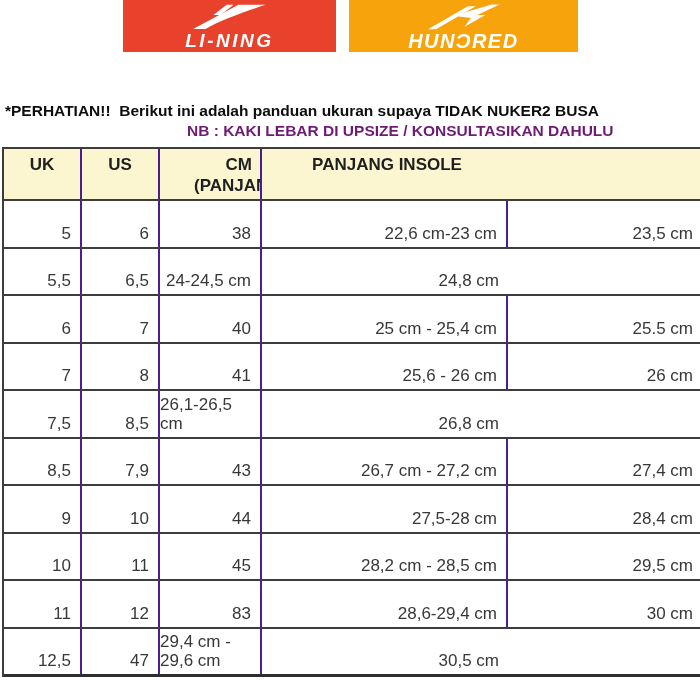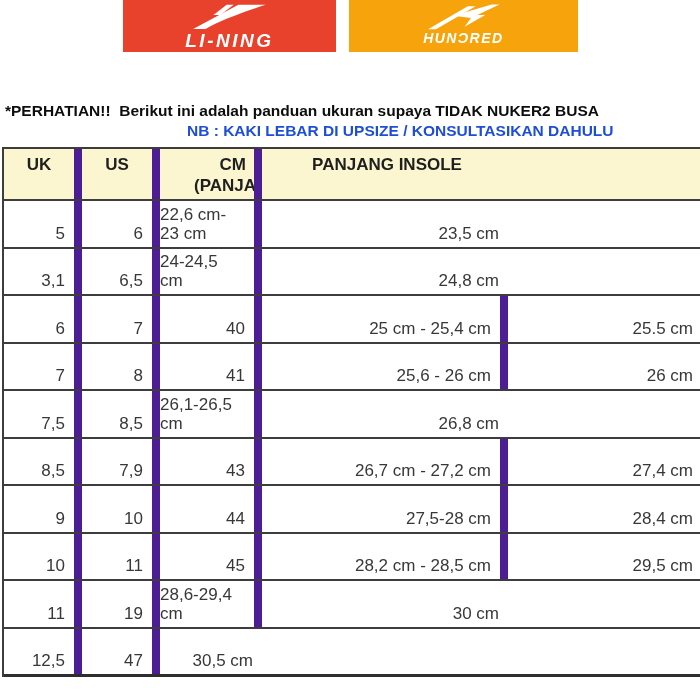--- a/index.html
+++ b/index.html
@@ -8,38 +8,38 @@
   .page{position:relative;width:700px;height:700px;background:#fff;}
 
   
   .banner-row{position:absolute;left:123px;top:0;width:455px;height:52px;display:flex;gap:13px;}
   .banner{height:52px;display:flex;flex-direction:column;align-items:center;justify-content:flex-start;}
   .banner.lining{width:219px;}
   .banner.hundred{width:236px;}
   .logo-svg{display:block;margin-top:3px;}
   .wordmark{color:#fff;font-weight:bold;font-style:italic;line-height:1;}
   .wordmark.lining{font-size:19px;letter-spacing:2.5px;margin-top:1px;}
-  .wordmark.hundred{font-size:14px;letter-spacing:1.5px;margin-top:1px;}
+  .wordmark.hundred{font-size:20px;letter-spacing:1.5px;margin-top:1px;}
 
   
   .notice{position:absolute;left:5px;top:58px;width:695px;color:#0d0d0d;
           font-weight:bold;font-size:15.5px;line-height:21px;white-space:pre;}
   .nb{position:absolute;left:187px;top:121px;color:#de1b1b;font-weight:bold;
       font-size:15.5px;line-height:20px;white-space:pre;}
 
   
   .size-table{position:absolute;left:2px;top:147px;width:698px;
               border-left:2px solid #3d3d3d;border-top:2px solid #3d3d3d;
               color:#383838;}
   .tr{display:grid;grid-template-columns:78px 78px 102px 246px 1fr;
       border-bottom:2px solid #3d3d3d;}
   .thead .tr{background:#fcf6d0;height:50px;color:#1f1f1f;font-weight:bold;font-size:17px;}
   .tbody .tr{height:45.5px;background:#fff;font-size:17px;}
   .tbody .tr:last-child{border-bottom:3px solid #2e2e2e;}
-  .th,.td{border-right:8px solid #4c1d95;overflow:hidden;}
+  .th,.td{border-right:2px solid #4c1d95;overflow:hidden;}
   .th.c4,.td.c4{border-right:none;}
   .th{padding-top:5px;line-height:21px;}
   .th.c0,.th.c1,.th.c2,.th.c4{text-align:center;}
   .th.c3{text-align:right;padding-right:8px;padding-left:34px;}
   .th.c4{padding-left:4px;}
   .td{display:flex;align-items:flex-end;justify-content:flex-end;
       padding:0 9px 4px 0;line-height:19px;}
 </style>
 </head>
 <body>
@@ -61,40 +61,41 @@
       </svg>
       <div class="wordmark hundred">HUNƆRED</div>
     </div>
   </div>
 
   <div class="notice">
     <div>*PERHATIAN!!  Berikut ini adalah panduan ukuran supaya TIDAK NUKER2 BUSA</div>
     <div>Diukur dahulu sepatu yang biasanya dipakai Panjang telapak kaki dan</div>
     <div>PANJANG INSOLE ( BUSA DALEM SEPATU ) /</div>
   </div>
-  <div class="nb" style="color: #1d4ed8;">NB : KAKI LEBAR DI UPSIZE / KONSULTASIKAN DAHULU</div>
+  <div class="nb" style="color: #701a75;">NB : KAKI LEBAR DI UPSIZE / KONSULTASIKAN DAHULU</div>
 
   <div class="size-table">
     <div class="thead">
       <div class="tr" style="background: rgb(252, 246, 208);">
         <div class="th c0">UK</div>
         <div class="th c1">US</div>
         <div class="th c3">CM (PANJANG TELAPAK KAKI</div>
         <div class="th c4">PANJANG INSOLE</div>
       </div>
     </div>
     <div class="tbody" id="tbody">
         <div class="tr">
           <div class="td c0">5</div>
           <div class="td c1">6</div>
+          <div class="td c2">38</div>
           <div class="td c3">22,6 cm-23 cm</div>
           <div class="td c4">23,5 cm</div>
         </div>
         <div class="tr">
-          <div class="td c0">3,1</div>
+          <div class="td c0">5,5</div>
           <div class="td c1">6,5</div>
           <div class="td c3">24-24,5 cm</div>
           <div class="td c4">24,8 cm</div>
         </div>
         <div class="tr">
           <div class="td c0">6</div>
           <div class="td c1">7</div>
           <div class="td c2">40</div>
           <div class="td c3">25 cm - 25,4 cm</div>
           <div class="td c4">25.5 cm</div>
@@ -128,25 +129,27 @@
         </div>
         <div class="tr">
           <div class="td c0">10</div>
           <div class="td c1">11</div>
           <div class="td c2">45</div>
           <div class="td c3">28,2 cm - 28,5 cm</div>
           <div class="td c4">29,5 cm</div>
         </div>
         <div class="tr">
           <div class="td c0">11</div>
-          <div class="td c2">19</div>
+          <div class="td c1">12</div>
+          <div class="td c2">83</div>
           <div class="td c3">28,6-29,4 cm</div>
           <div class="td c4">30 cm</div>
         </div>
         <div class="tr">
           <div class="td c1">12,5</div>
           <div class="td c2">47</div>
+          <div class="td c3">29,4 cm - 29,6 cm</div>
           <div class="td c4">30,5 cm</div>
         </div>
       </div>
   </div>
 
 </div>
 
 </body></html>

